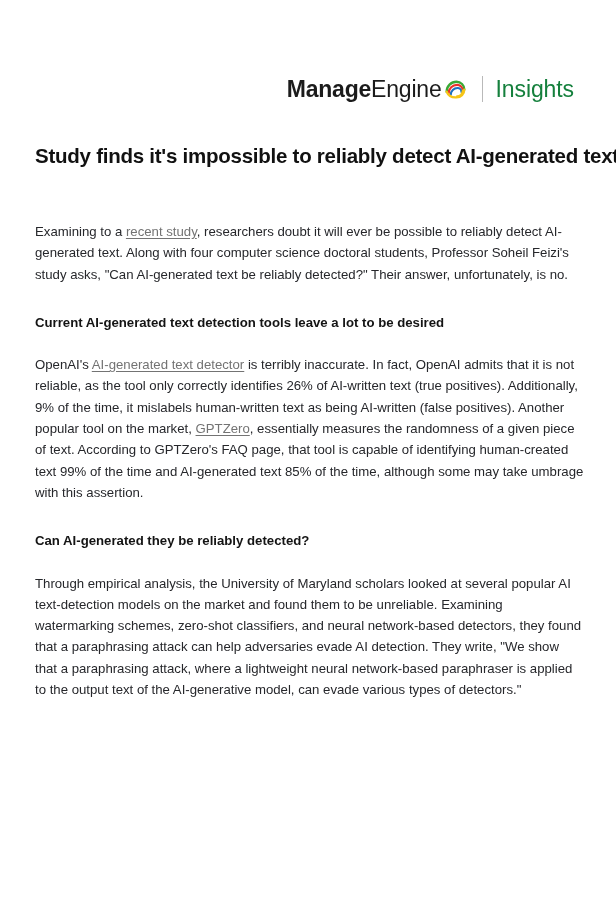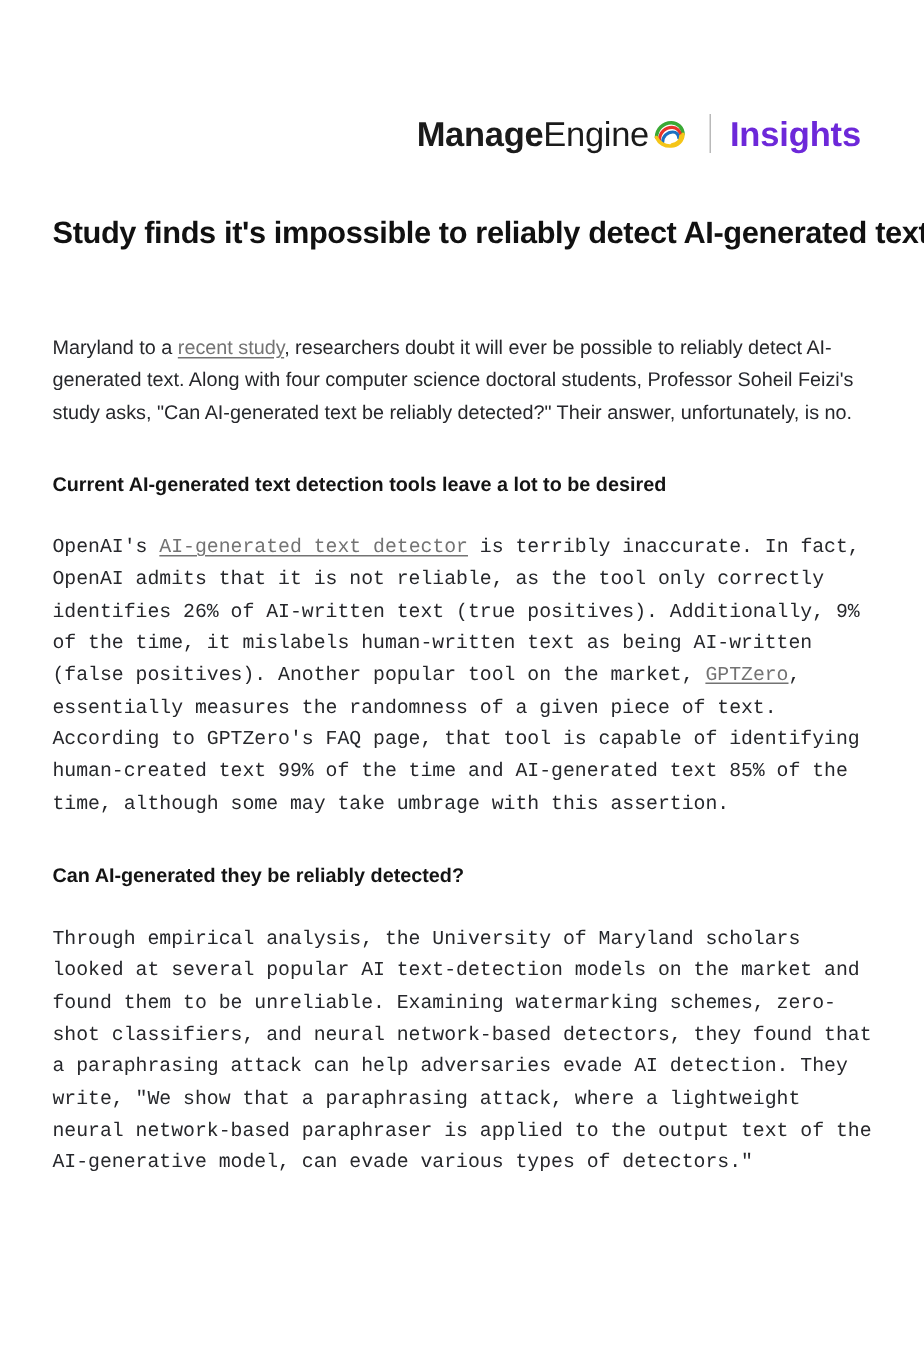--- a/index.html
+++ b/index.html
@@ -55,23 +55,23 @@
 
   .brand-divider {
     width: 1px;
     height: 26px;
     background: #b9b9b9;
     margin: 0 13px 0 13px;
   }
 
   .brand-sub {
     font-size: 23px;
-    font-weight: 700;
+    font-weight: 400;
     line-height: 1;
-    color: #6d28d9;
+    color: #15803d;
     letter-spacing: -0.1px;
     white-space: nowrap;
   }
 
   
   .article {
     position: absolute;
     left: 35px;
     top: 143px;
     width: 549px;
@@ -96,21 +96,21 @@
 
   .subhead {
     font-size: 13.2px;
     font-weight: 700;
     line-height: 21.3px;
     color: #141414;
     margin-top: 27px;
     margin-bottom: 22px;
   }
 
-  .subhead + .para { margin-top: -1px; font-family: Liberation Mono, monospace; }
+  .subhead + .para { margin-top: -1px; }
 
   a.inline-link {
     color: #737373;
     text-decoration: underline;
     text-underline-offset: 1.5px;
   }
 </style>
 </head>
 <body>
 
@@ -136,21 +136,21 @@
 
     <div class="brand-sub">Insights</div>
   </div>
 
   <div class="article">
 
     <h1 class="headline">Study finds it's impossible to reliably detect AI-generated text</h1>
 
 
     <p class="para">
-      <span>Maryland to a </span><a class="inline-link" href="#">recent study</a><span>, researchers doubt it will ever be possible to reliably detect AI-generated text. Along with four computer science doctoral students, Professor Soheil Feizi's study asks, "Can AI-generated text be reliably detected?" Their answer, unfortunately, is no.</span>
+      <span>Examining to a </span><a class="inline-link" href="#">recent study</a><span>, researchers doubt it will ever be possible to reliably detect AI-generated text. Along with four computer science doctoral students, Professor Soheil Feizi's study asks, "Can AI-generated text be reliably detected?" Their answer, unfortunately, is no.</span>
     </p>
 
 
     <h2 class="subhead">Current AI-generated text detection tools leave a lot to be desired</h2>
 
     <p class="para">
       <span>OpenAI's </span><a class="inline-link" href="#">AI-generated text detector</a><span> is terribly inaccurate. In fact, OpenAI admits that it is not reliable, as the tool only correctly identifies 26% of AI-written text (true positives). Additionally, 9% of the time, it mislabels human-written text as being AI-written (false positives). Another popular tool on the market, </span><a class="inline-link" href="#">GPTZero</a><span>, essentially measures the randomness of a given piece of text. According to GPTZero's FAQ page, that tool is capable of identifying human-created text 99% of the time and AI-generated text 85% of the time, although some may take umbrage with this assertion.</span>
     </p>
 
     <h2 class="subhead">Can AI-generated they be reliably detected?</h2>

